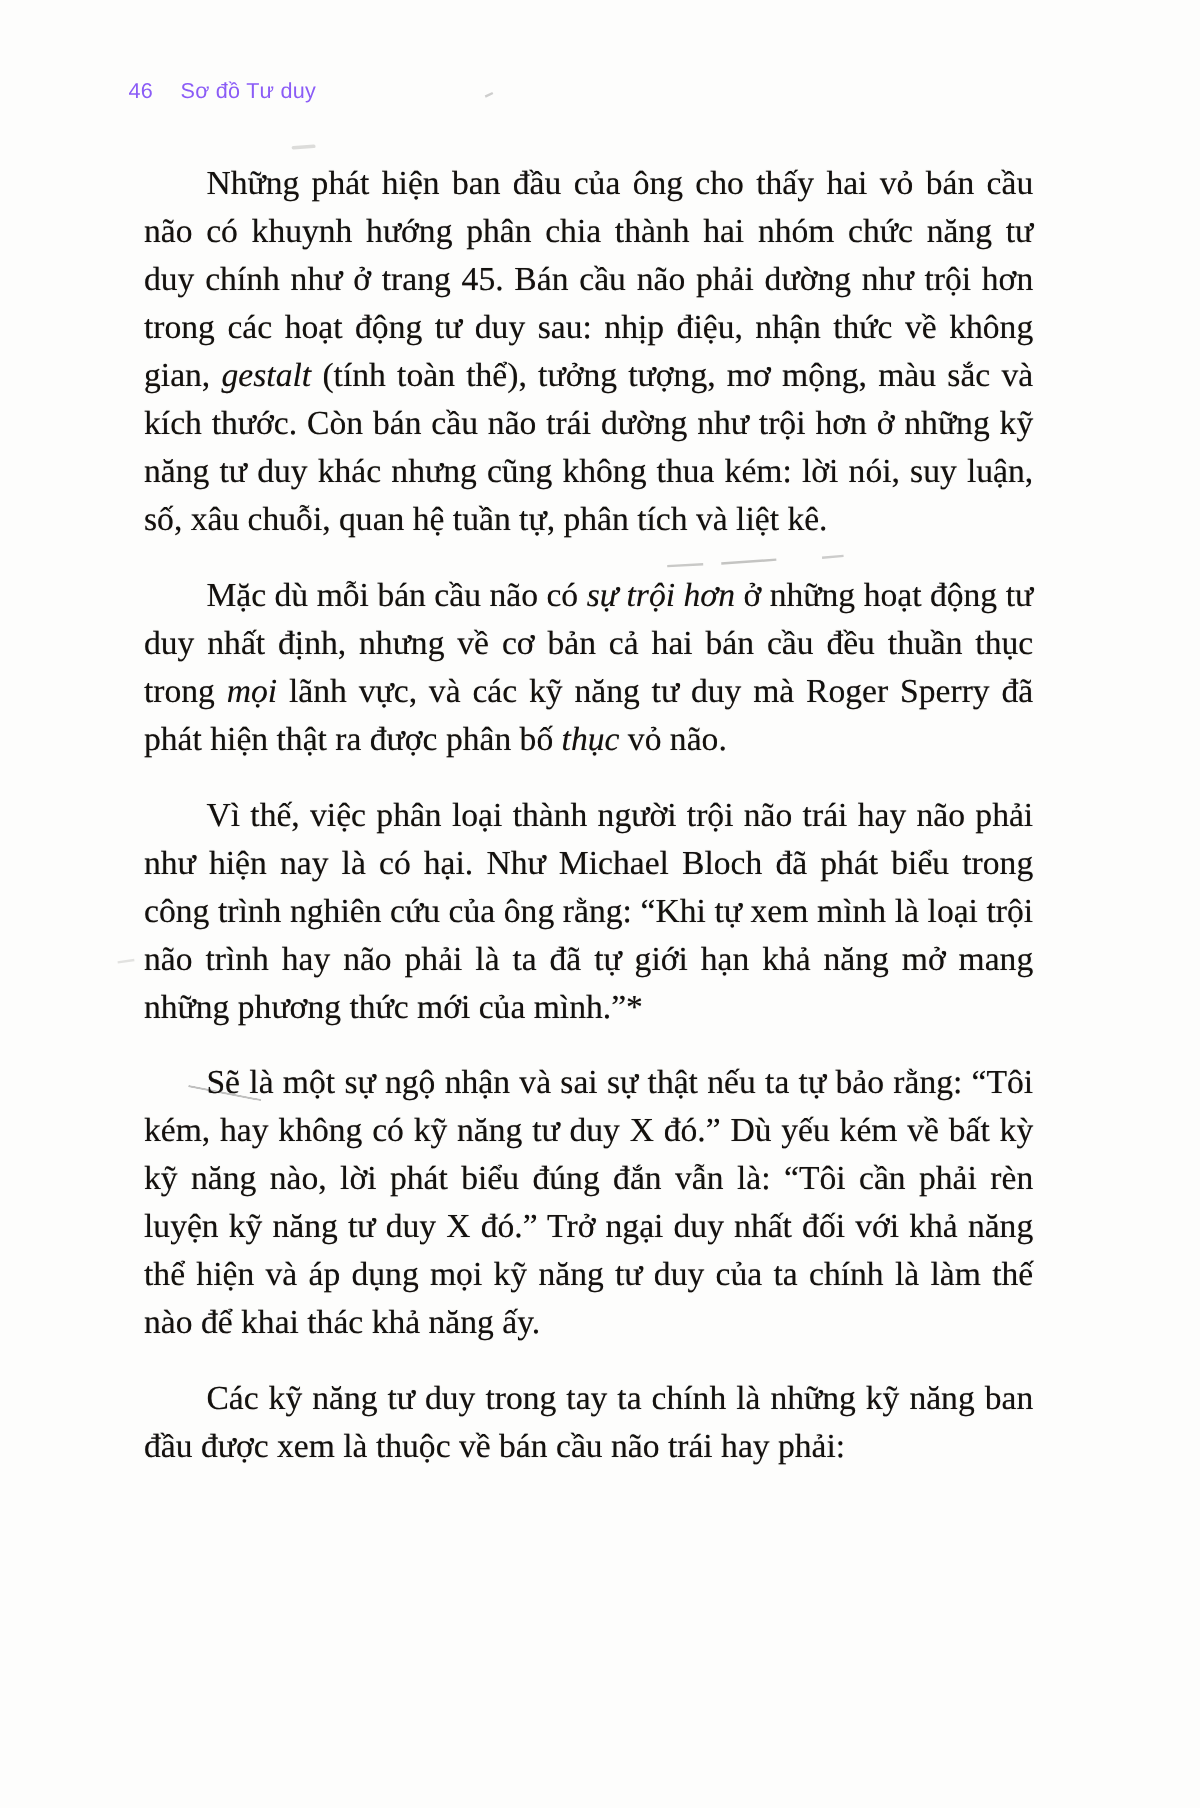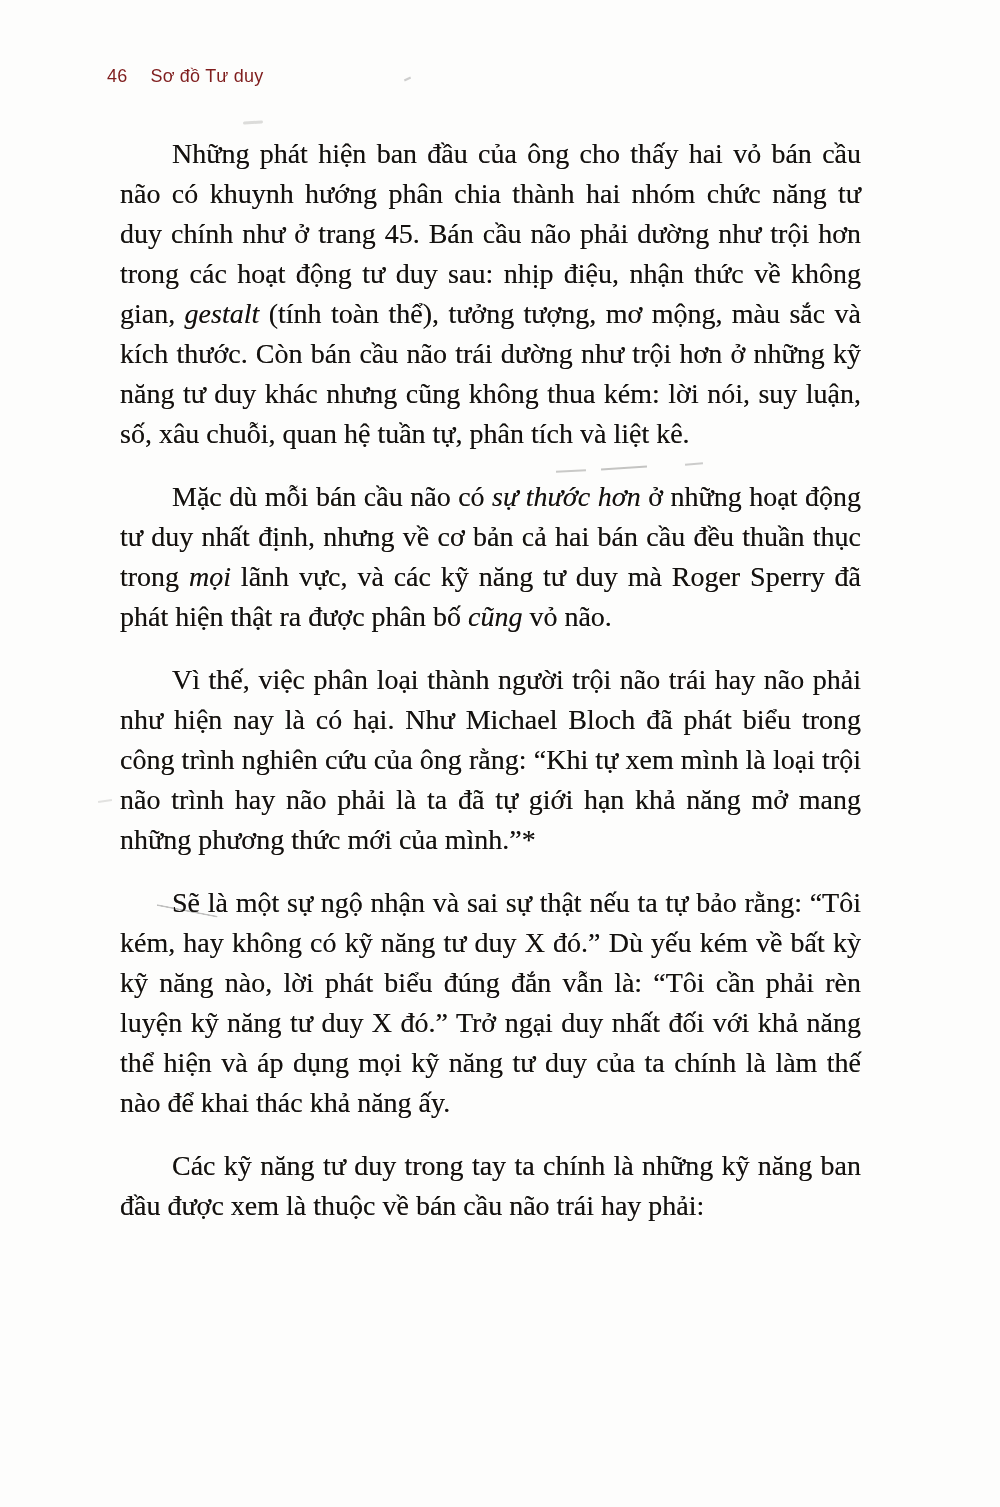--- a/index.html
+++ b/index.html
@@ -16,21 +16,21 @@
     color: #14110e;
   }
   
   .running-head {
     position: absolute;
     top: 66px;
     left: 107px;
     font-family: "Liberation Sans", sans-serif;
     font-size: 18px;
     letter-spacing: 0.2px;
-    color: #7f1d1d;
+    color: #8b5cf6;
     white-space: nowrap;
   }
   .running-head .page-number {
     display: inline-block;
   }
   .running-head .book-title {
     display: inline-block;
     margin-left: 23px;
   }
   
@@ -116,21 +116,21 @@
   <div class="artifact artifact-dash-2"></div>
   <div class="artifact artifact-dash-3"></div>
   <div class="artifact artifact-pen-stroke"></div>
   <div class="artifact artifact-mid-smudge"></div>
 
   <div class="body-text">
 
     <p><span>Những phát hiện ban đầu của ông cho thấy hai vỏ bán cầu não có khuynh hướng phân chia thành hai nhóm chức năng tư duy chính như ở trang 45. Bán cầu não phải dường như trội hơn trong các hoạt động tư duy sau: nhịp điệu, nhận thức về không gian, </span><i>gestalt</i><span> (tính toàn thể), tưởng tượng, mơ mộng, màu sắc và kích thước. Còn bán cầu não trái dường như trội hơn ở những kỹ năng tư duy khác nhưng cũng không thua kém: lời nói, suy luận, số, xâu chuỗi, quan hệ tuần tự, phân tích và liệt kê.</span></p>
 
 
-    <p><span>Mặc dù mỗi bán cầu não có </span><i>sự thước hơn</i><span> ở những hoạt động tư duy nhất định, nhưng về cơ bản cả hai bán cầu đều thuần thục trong </span><i>mọi</i><span> lãnh vực, và các kỹ năng tư duy mà Roger Sperry đã phát hiện thật ra được phân bố </span><i>cũng</i><span> vỏ não.</span></p>
+    <p><span>Mặc dù mỗi bán cầu não có </span><i>sự trội hơn</i><span> ở những hoạt động tư duy nhất định, nhưng về cơ bản cả hai bán cầu đều thuần thục trong </span><i>mọi</i><span> lãnh vực, và các kỹ năng tư duy mà Roger Sperry đã phát hiện thật ra được phân bố </span><i>thục</i><span> vỏ não.</span></p>
 
     <p><span>Vì thế, việc phân loại thành người trội não trái hay não phải như hiện nay là có hại. Như Michael Bloch đã phát biểu trong công trình nghiên cứu của ông rằng: “Khi tự xem mình là loại trội não trình hay não phải là ta đã tự giới hạn khả năng mở mang những phương thức mới của mình.”*</span></p>
 
     <p><span>Sẽ là một sự ngộ nhận và sai sự thật nếu ta tự bảo rằng: “Tôi kém, hay không có kỹ năng tư duy X đó.” Dù yếu kém về bất kỳ kỹ năng nào, lời phát biểu đúng đắn vẫn là: “Tôi cần phải rèn luyện kỹ năng tư duy X đó.” Trở ngại duy nhất đối với khả năng thể hiện và áp dụng mọi kỹ năng tư duy của ta chính là làm thế nào để khai thác khả năng ấy.</span></p>
 
     <p><span>Các kỹ năng tư duy trong tay ta chính là những kỹ năng ban đầu được xem là thuộc về bán cầu não trái hay phải:</span></p>
 
   </div>
 </div>
 

